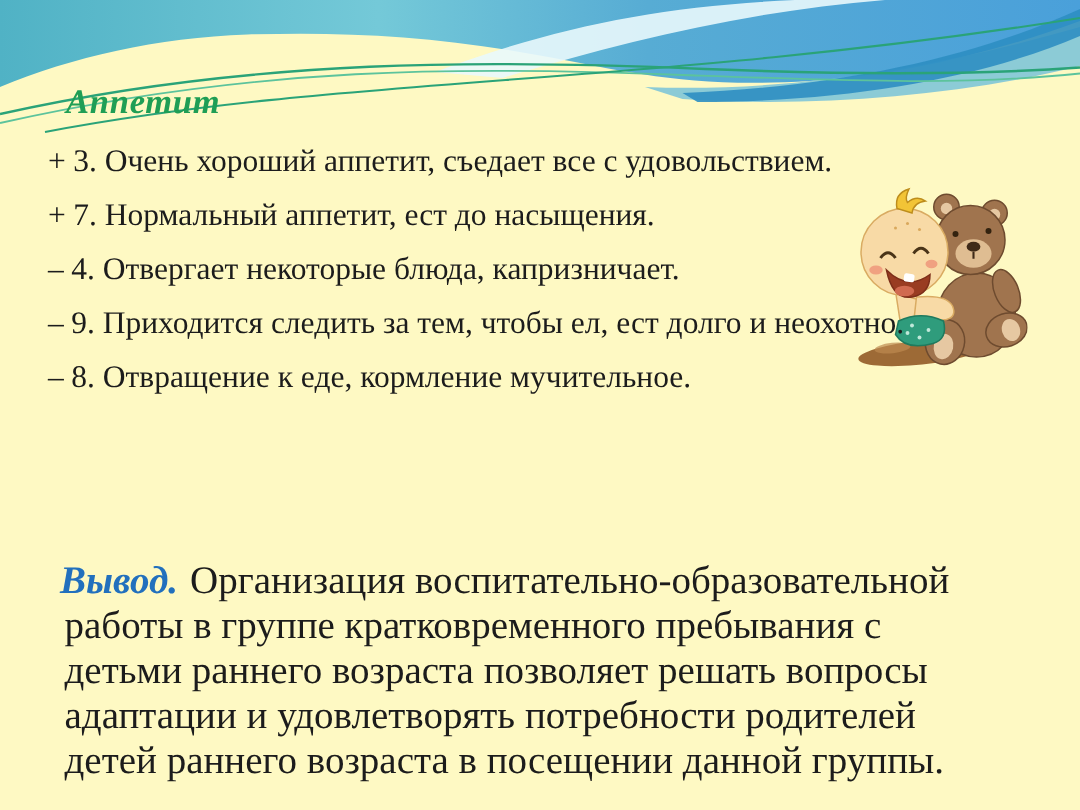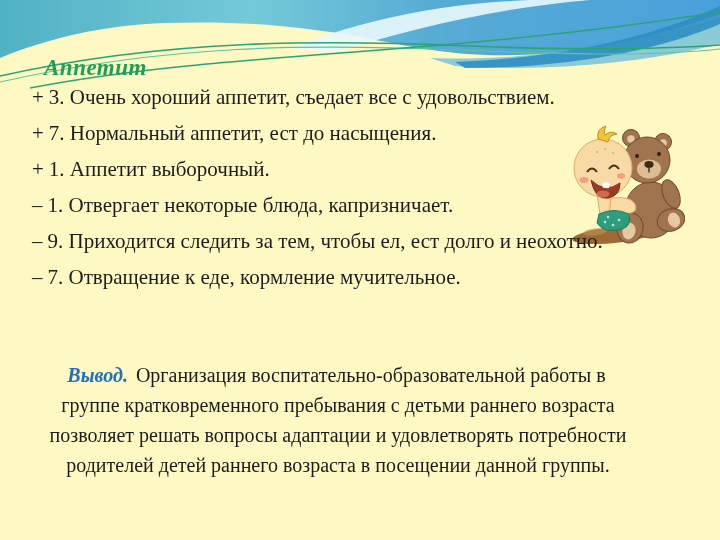--- a/index.html
+++ b/index.html
@@ -7,30 +7,30 @@
     position:relative; width:720px; height:540px; overflow:hidden;
     background:#fef9c3;
     font-family:"Liberation Serif","DejaVu Serif",serif;
   }
   .banner { position:absolute; left:0; top:0; z-index:1; pointer-events:none; }
   .title {
     position:absolute; left:44px; top:55px; margin:0; z-index:2;
     font-size:23px; font-weight:bold; font-style:italic; color:#1f9e55;
     letter-spacing:0.5px;
   }
-  .list { position:absolute; left:30px; top:82px; width:640px; z-index:2;font-family:Liberation Serif, serif; }
+  .list { position:absolute; left:30px; top:92px; width:640px; z-index:2;font-family:Liberation Serif, serif; }
   .list p {
     margin:0 0 6px 0; padding-left:20px; text-indent:-18px;
     font-size:21px; line-height:30px; color:#1c1c1c;
   }
   .marker { margin-right:5px; }
   .conclusion {
-    position:absolute; left:30px; top:360px; width:590px; z-index:2;
+    position:absolute; left:30px; top:372px; width:590px; z-index:2;
     margin:0; padding-left:13px; text-indent:-3px;
-    font-size:20px; line-height:30px; color:#1c1c1c;text-align:center;
+    font-size:26px; line-height:30px; color:#1c1c1c;
   }
   .lead { font-weight:bold; font-style:italic; color:#2270bd; margin-right:8px; }
   .illustration { position:absolute; left:567px; top:120px; z-index:1; }
 </style>
 </head>
 <body>
 
 <div class="slide">
 
   <svg class="banner" width="720" height="96" viewBox="0 0 720 96">
@@ -95,21 +95,20 @@
       <ellipse cx="36" cy="74" rx="6.5" ry="3.5" fill="#d06a50"></ellipse>
       <rect x="36" y="62" width="7" height="5.5" rx="1.5" fill="#ffffff" transform="rotate(8 36 62)"></rect>
     </g>
   </svg>
 
   <h1 class="title">Аппетит</h1>
 
   <div class="list">
     <p><span class="marker">+</span><span>3. Очень хороший аппетит, съедает все с удовольствием.</span></p>
     <p><span class="marker">+</span><span>7. Нормальный аппетит, ест до насыщения.</span></p>
-    <p><span class="marker">+</span><span>1. Аппетит выборочный.</span></p>
-    <p><span class="marker">–</span><span>1. Отвергает некоторые блюда, капризничает.</span></p>
+    <p><span class="marker">–</span><span>4. Отвергает некоторые блюда, капризничает.</span></p>
     <p><span class="marker">–</span><span>9. Приходится следить за тем, чтобы ел, ест долго и неохотно.</span></p>
-    <p><span class="marker">–</span><span>7. Отвращение к еде, кормление мучительное.</span></p>
+    <p><span class="marker">–</span><span>8. Отвращение к еде, кормление мучительное.</span></p>
   </div>
 
   <p class="conclusion"><span class="lead">Вывод.</span><span>Организация воспитательно-образовательной работы в группе кратковременного пребывания с детьми раннего возраста позволяет решать вопросы адаптации и удовлетворять потребности родителей детей раннего возраста в посещении данной группы.</span></p>
 
 </div>
 
 </body></html>

